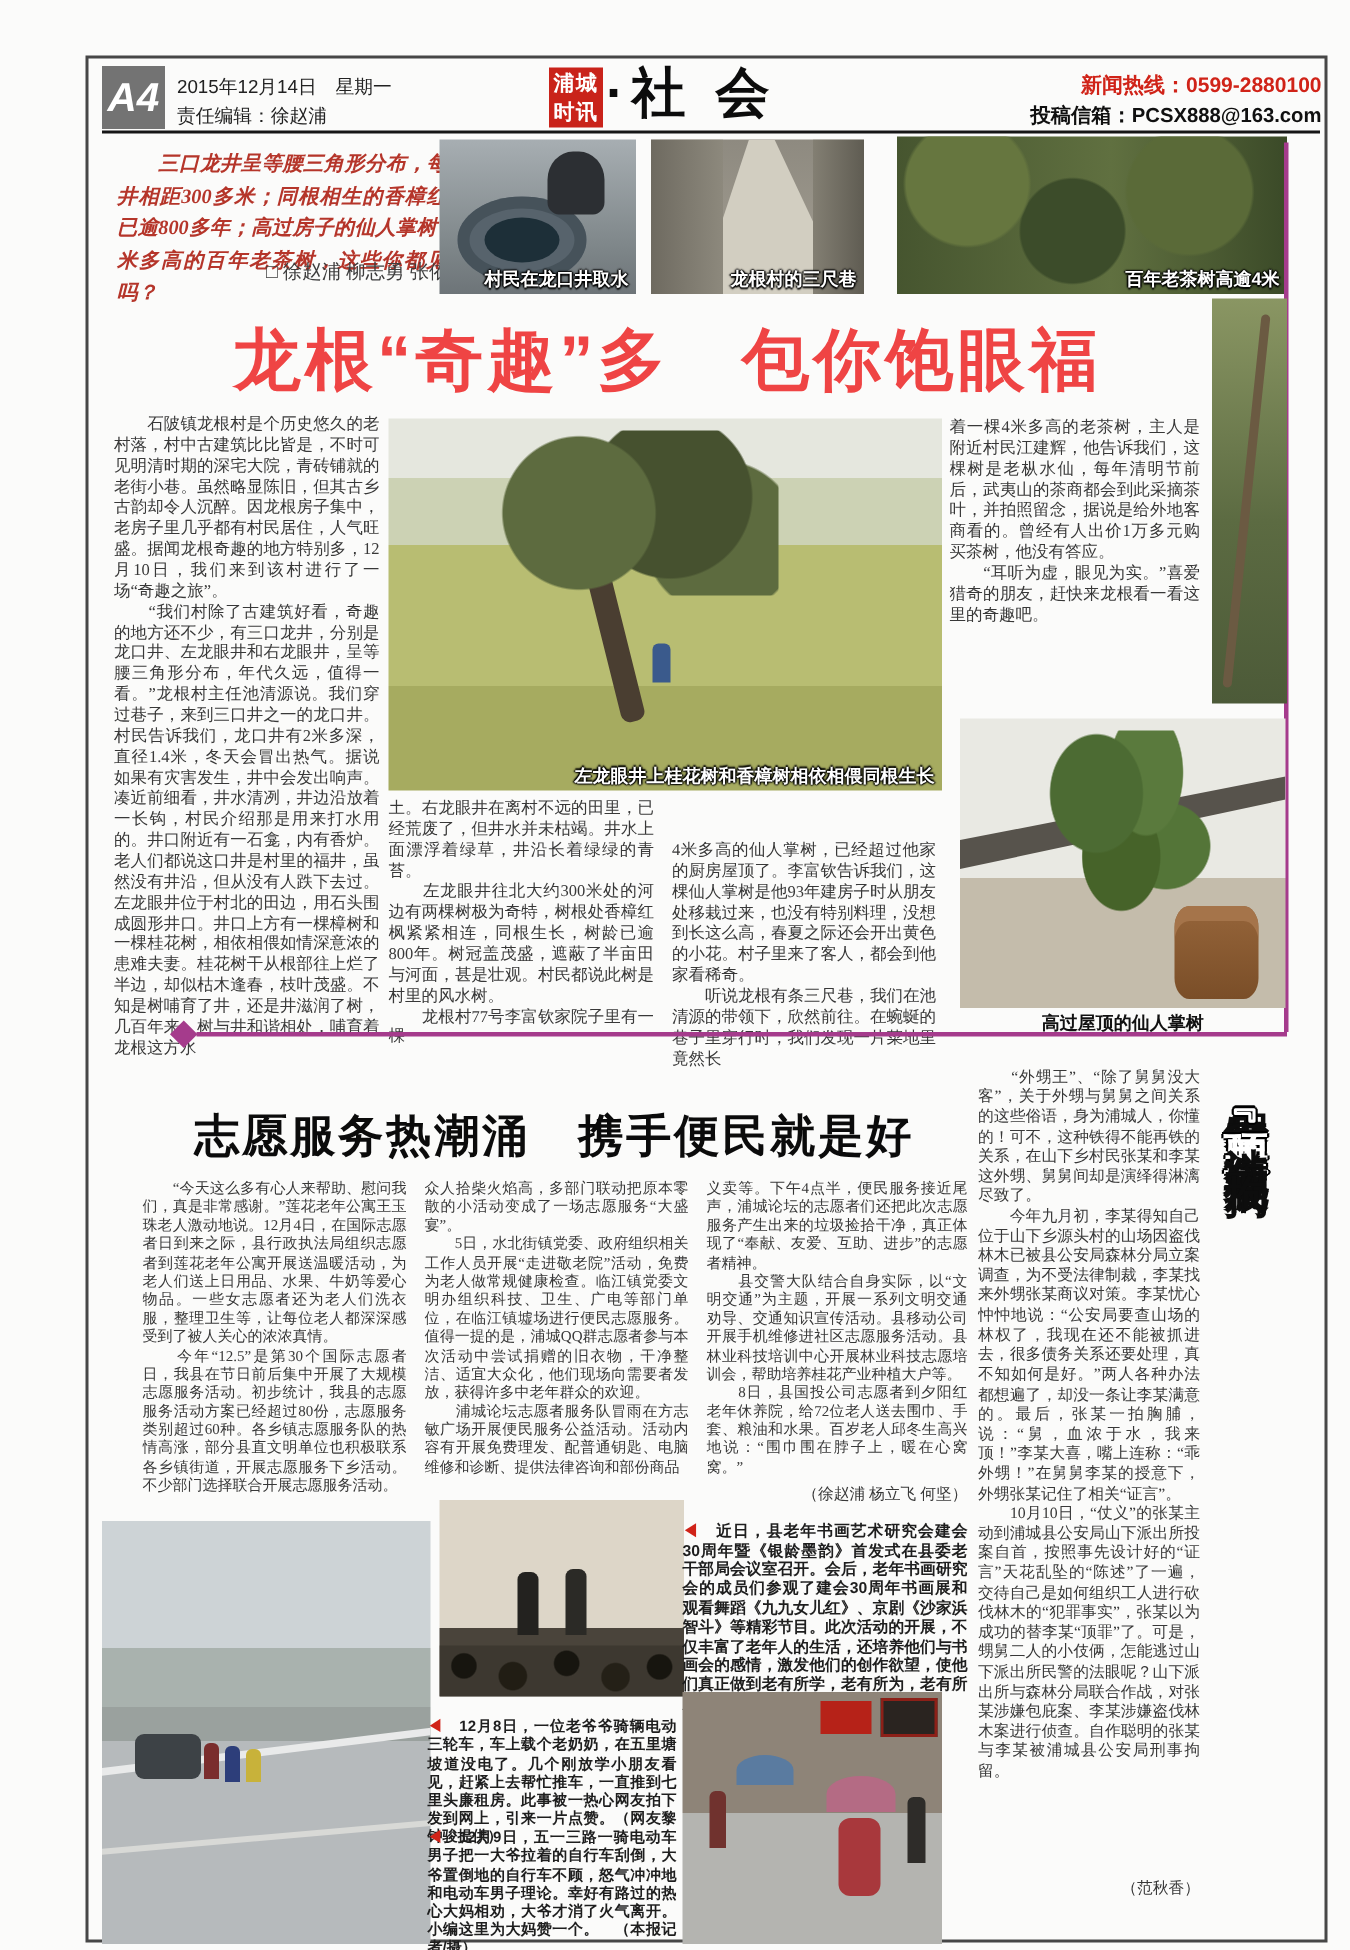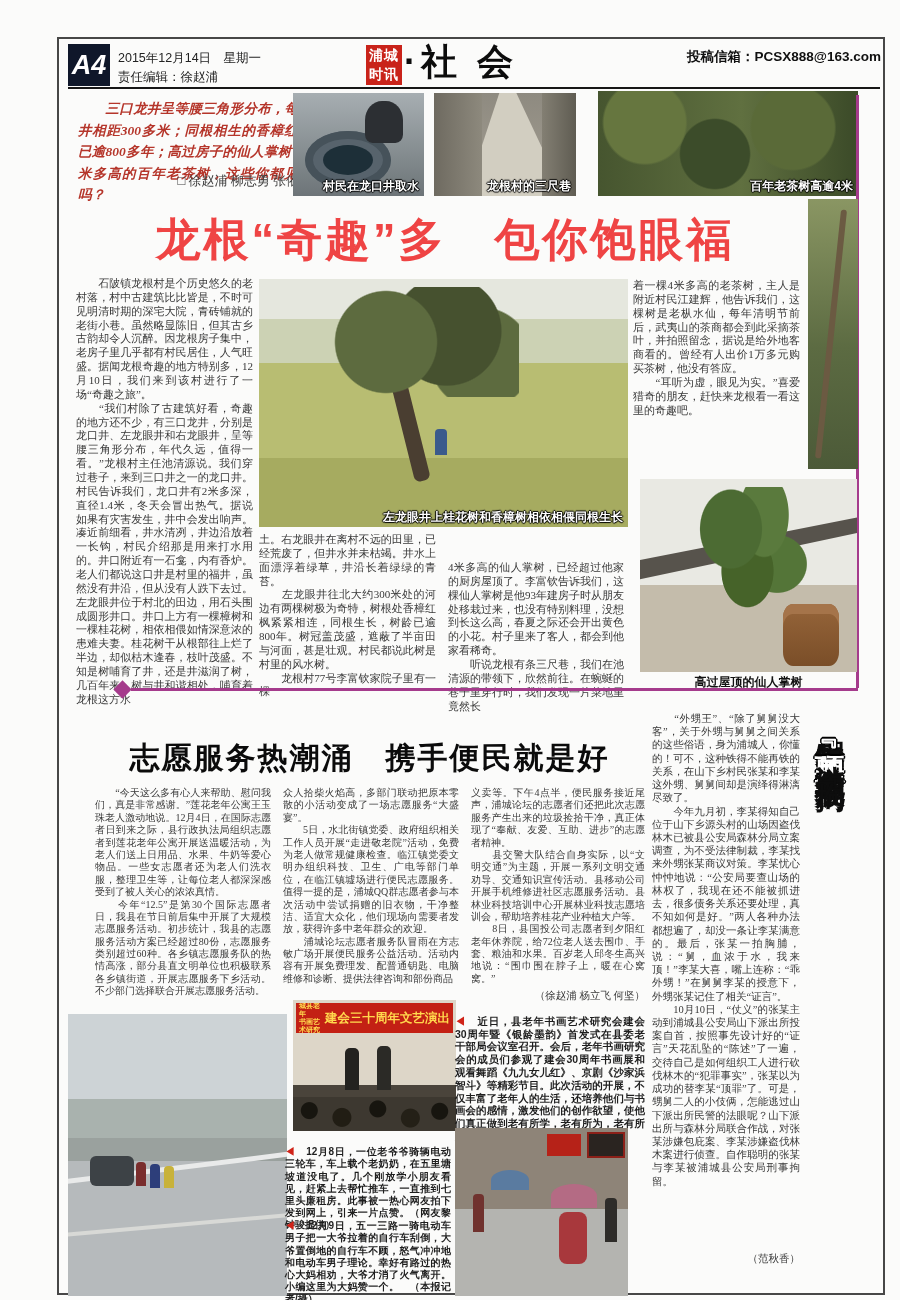--- a/index.html
+++ b/index.html
@@ -1,19 +1,19 @@
 <!DOCTYPE html>
 <html><head>
 <meta charset="utf-8">
 <style>
   html,body{margin:0;padding:0;}
   body{width:900px;height:1300px;position:relative;background:#fbfbfa;font-family:"Liberation Serif",serif;overflow:hidden;}
   .frame{position:absolute;left:57px;top:37px;width:828px;height:1258px;border:2px solid #474747;box-sizing:border-box;pointer-events:none;}
   
-  .badge{position:absolute;left:68px;top:44px;width:42px;height:42px;background:#0f172a;color:#fff;
+  .badge{position:absolute;left:68px;top:44px;width:42px;height:42px;background:#737373;color:#fff;
          font:900 27px/42px "Liberation Sans",sans-serif;text-align:center;font-style:italic;}
   .dateblk{position:absolute;left:118px;top:49px;color:#222;font:400 12.5px/1.55 "Liberation Sans",sans-serif;}
   .hrule{position:absolute;left:68px;top:87px;width:812px;height:2px;background:#161616;}
   .mastbox{position:absolute;left:366px;top:45px;width:36px;height:40px;background:#c9231a;color:#fff;
            font:700 14px/19px "Liberation Sans",sans-serif;text-align:center;letter-spacing:1px;overflow:hidden;padding-top:1px;box-sizing:border-box;}
   .secttl{position:absolute;left:404px;top:38px;font:900 36px/48px "Liberation Sans",sans-serif;color:#0c0c0c;letter-spacing:5px;}
   .rightblk{position:absolute;left:600px;top:47px;width:281px;text-align:right;font-family:"Liberation Sans",sans-serif;}
   .hotline{color:#d02318;font-weight:700;font-size:14px;line-height:1.4;}
   .mailline{color:#101010;font-weight:700;font-size:13.5px;line-height:1.5;}
   
@@ -55,20 +55,21 @@
 
 <div>
   <div class="badge">A4</div>
   <div class="dateblk">
     <div>2015年12月14日　星期一</div>
     <div>责任编辑：徐赵浦</div>
   </div>
   <div class="mastbox">浦城时讯</div>
   <div class="secttl">·社 会</div>
   <div class="rightblk">
+    <div class="hotline">新闻热线：0599-2880100</div>
     <div class="mailline">投稿信箱：PCSX888@163.com</div>
   </div>
   <div class="hrule"></div>
 </div>
 
 <div class="intro">　　三口龙井呈等腰三角形分布，每口井相距300多米；同根相生的香樟红枫已逾800多年；高过房子的仙人掌树，4米多高的百年老茶树，这些你都见过吗？</div>
 <div class="introby">□ 徐赵浦 柳志勇 张依婷</div>
 
 <div class="photo" style="left:293px;top:93px;width:131px;height:103px;background:linear-gradient(180deg,#a7aeb2,#7e8689 70%,#6d7478);">
   <div class="shape" style="left:12px;top:38px;width:86px;height:58px;border-radius:50%;background:#57636c;box-shadow:inset 0 0 0 8px #46525a;"></div>
@@ -152,25 +153,20 @@
 <div class="photo" style="left:68px;top:1014px;width:219px;height:282px;background:linear-gradient(180deg,#cdd3d6 0 30%,#a9b2ae 30% 44%,#9aa19e 44% 52%,#b6babc 52% 100%);">
   <div class="shape" style="left:-10px;top:150px;width:260px;height:5px;background:#e9eaea;transform:rotate(-7deg);"></div>
   <div class="shape" style="left:-10px;top:208px;width:260px;height:4px;background:#d8d9d6;transform:rotate(-5deg);"></div>
   <div class="shape" style="left:22px;top:142px;width:44px;height:30px;background:#3d4246;border-radius:6px;"></div>
   <div class="shape" style="left:68px;top:148px;width:10px;height:24px;background:#7a2d2d;border-radius:4px 4px 0 0;"></div>
   <div class="shape" style="left:82px;top:150px;width:10px;height:24px;background:#2d3e7a;border-radius:4px 4px 0 0;"></div>
   <div class="shape" style="left:96px;top:152px;width:10px;height:22px;background:#c8b23a;border-radius:4px 4px 0 0;"></div>
 </div>
 
 <div class="photo" style="left:293px;top:1000px;width:163px;height:131px;background:linear-gradient(180deg,#ddd6c8 0 65%,#4a443b 65% 100%);">
-  <div class="banner">
-    <span class="banner-sm">庆祝浦城县老年
-书画艺术研究会</span>
-    <span class="banner-lg">建会三十周年文艺演出</span>
-  </div>
   <div class="shape" style="left:52px;top:48px;width:14px;height:42px;background:#23221f;border-radius:5px 5px 0 0;"></div>
   <div class="shape" style="left:84px;top:46px;width:14px;height:44px;background:#2b2a26;border-radius:5px 5px 0 0;"></div>
   <div class="shape" style="left:0;bottom:0;width:100%;height:34px;background:
       radial-gradient(circle at 10% 40%,#17150f 0 8px,transparent 9px),
       radial-gradient(circle at 30% 60%,#211d14 0 9px,transparent 10px),
       radial-gradient(circle at 52% 35%,#17150f 0 8px,transparent 9px),
       radial-gradient(circle at 72% 62%,#242017 0 9px,transparent 10px),
       radial-gradient(circle at 90% 42%,#17150f 0 8px,transparent 9px),#3d3830;"></div>
 </div>
 

